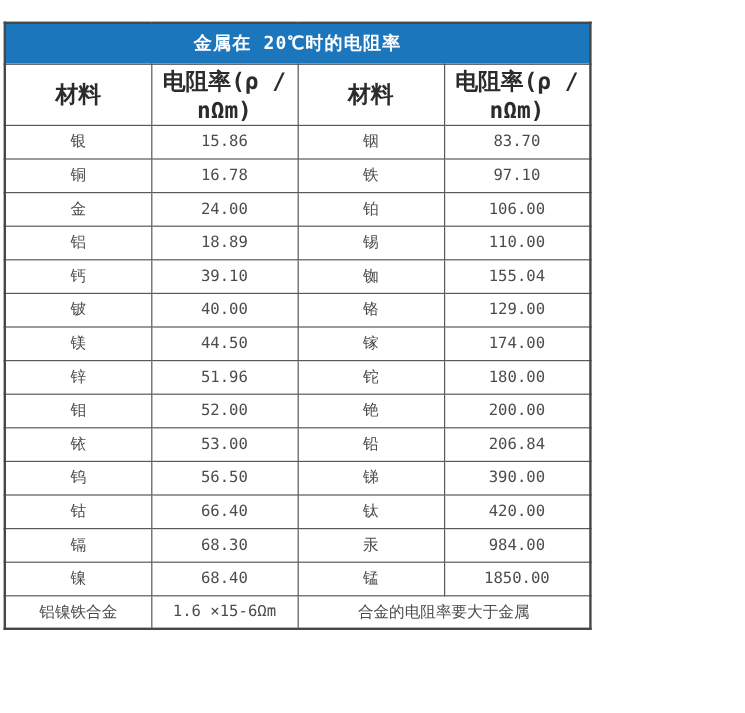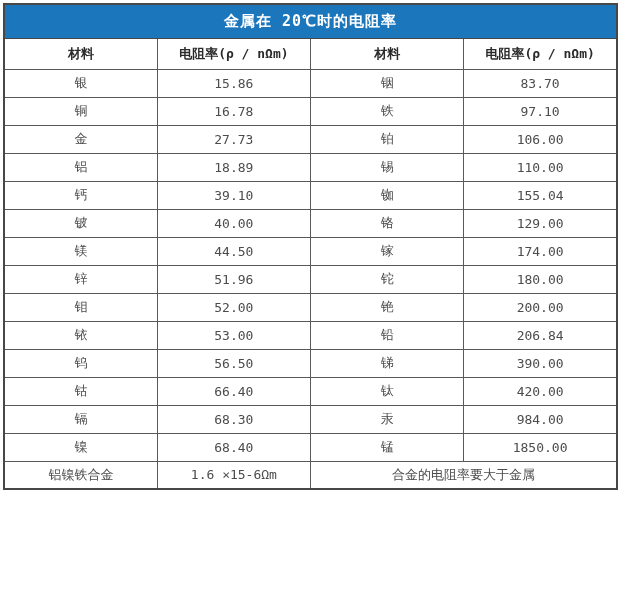--- a/index.html
+++ b/index.html
@@ -4,42 +4,43 @@
 <style>
   * { box-sizing: border-box; }
   html, body {
     margin: 0; padding: 0;
     width: 621px; height: 594px;
     background: #ffffff;
     font-family: "DejaVu Sans Mono", "Liberation Mono", monospace;
   }
   .wrap { padding: 3px 3px; }
   table.res-table {
-    width: 615px;
+    width: 490px;
     border-collapse: collapse;
     table-layout: fixed;
     border: 2px solid #474747;
+    margin-top: 15px;
   }
   col.c-mat  { width: 25%; }
   col.c-val  { width: 25%; }
   tr.title-row th {
     background: #1B76BC;
     color: #ffffff;
     font-weight: bold;
     font-size: 15px;
     height: 34px;
     text-align: center;
     border: 1px solid #474747;
     letter-spacing: 1px;
   }
   tr.head-row th {
     background: #ffffff;
     color: #2b2b2b;
     font-weight: bold;
-    font-size: 13px;
+    font-size: 19px;
     height: 31px;
     text-align: center;
     border: 1px solid #595959;
   }
   tbody td {
     background: #ffffff;
     color: #4c4c4c;
     font-size: 13px;
     height: 28px;
     text-align: center;
@@ -79,21 +80,21 @@
           <td>83.70</td>
         </tr>
         <tr>
           <td>铜</td>
           <td>16.78</td>
           <td>铁</td>
           <td>97.10</td>
         </tr>
         <tr>
           <td>金</td>
-          <td>27.73</td>
+          <td>24.00</td>
           <td>铂</td>
           <td>106.00</td>
         </tr>
         <tr>
           <td>铝</td>
           <td>18.89</td>
           <td>锡</td>
           <td>110.00</td>
         </tr>
         <tr>

